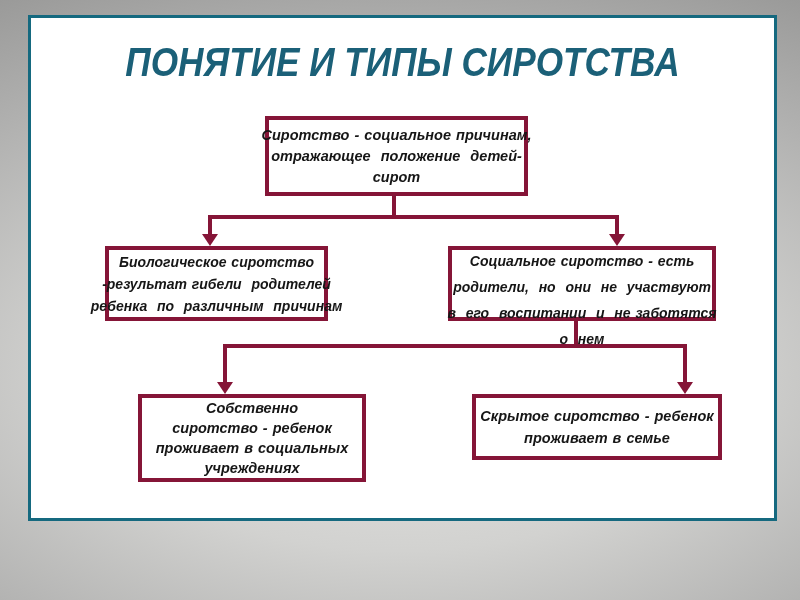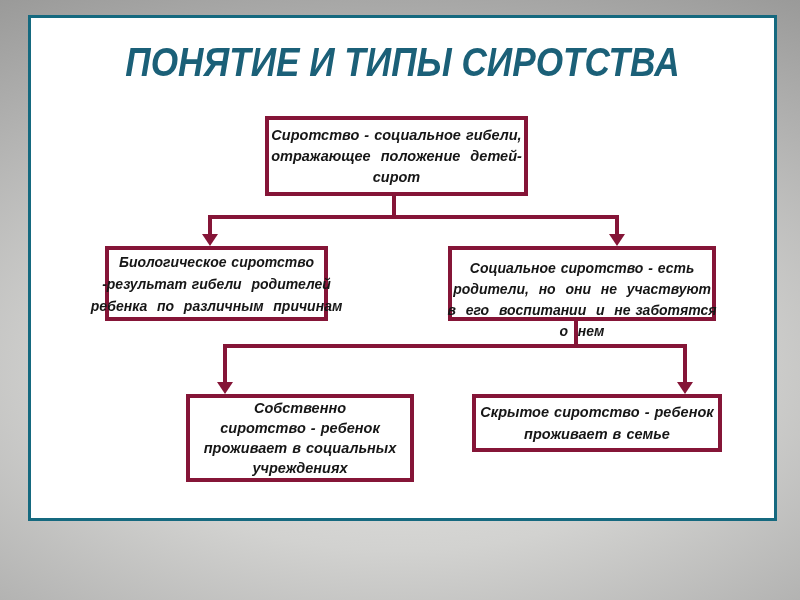--- a/index.html
+++ b/index.html
@@ -30,42 +30,42 @@
   }
   .fc-text{
     text-align:center;font-weight:bold;color:#161616;
     font-size:14.5px;white-space:pre;word-spacing:1px;
   }
   .box-root   {left:234px;top:98px; width:263px;height:80px;}
   .box-root    .fc-text{line-height:21px;}
   .box-bio    {left:74px; top:228px;width:223px;height:75px;}
   .box-bio     .fc-text{line-height:22px;font-size:14px;}
   .box-social {left:417px;top:228px;width:268px;height:75px;}
-  .box-social  .fc-text{line-height:21px;font-size:14px;margin-top:33px;}
-  .box-actual {left:107px;top:376px;width:228px;height:88px;margin-left:48px;}
+  .box-social  .fc-text{line-height:26px;font-size:14px;margin-top:33px;}
+  .box-actual {left:107px;top:376px;width:228px;height:88px;}
   .box-actual  .fc-text{line-height:20px;}
-  .box-hidden {left:441px;top:376px;width:250px;height:58px;}
+  .box-hidden {left:441px;top:376px;width:250px;height:66px;}
   .box-hidden  .fc-text{line-height:22px;}
   .line{position:absolute;background:#851537;}
   .arrow{
     position:absolute;width:0;height:0;
     border-left:8px solid transparent;border-right:8px solid transparent;
     border-top:12px solid #851537;
   }
 </style>
 </head>
 <body>
 
 <div class="stage">
   <div class="slide">
 
     <div class="slide-title">ПОНЯТИЕ И ТИПЫ СИРОТСТВА</div>
 
     <div class="fc-box box-root">
-      <div class="fc-text">Сиротство - социальное гибели,
+      <div class="fc-text">Сиротство - социальное причинам,
 отражающее  положение  детей-
 сирот</div>
     </div>
 
     <div>
       <div class="line" style="left:361px;top:178px;width:4px;height:23px;"></div>
       <div class="line" style="left:177px;top:197px;width:411px;height:4px;"></div>
       <div class="line" style="left:177px;top:197px;width:4px;height:20px;"></div>
       <div class="arrow" style="left:171px;top:216px;"></div>
       <div class="line" style="left:584px;top:197px;width:4px;height:20px;"></div>

